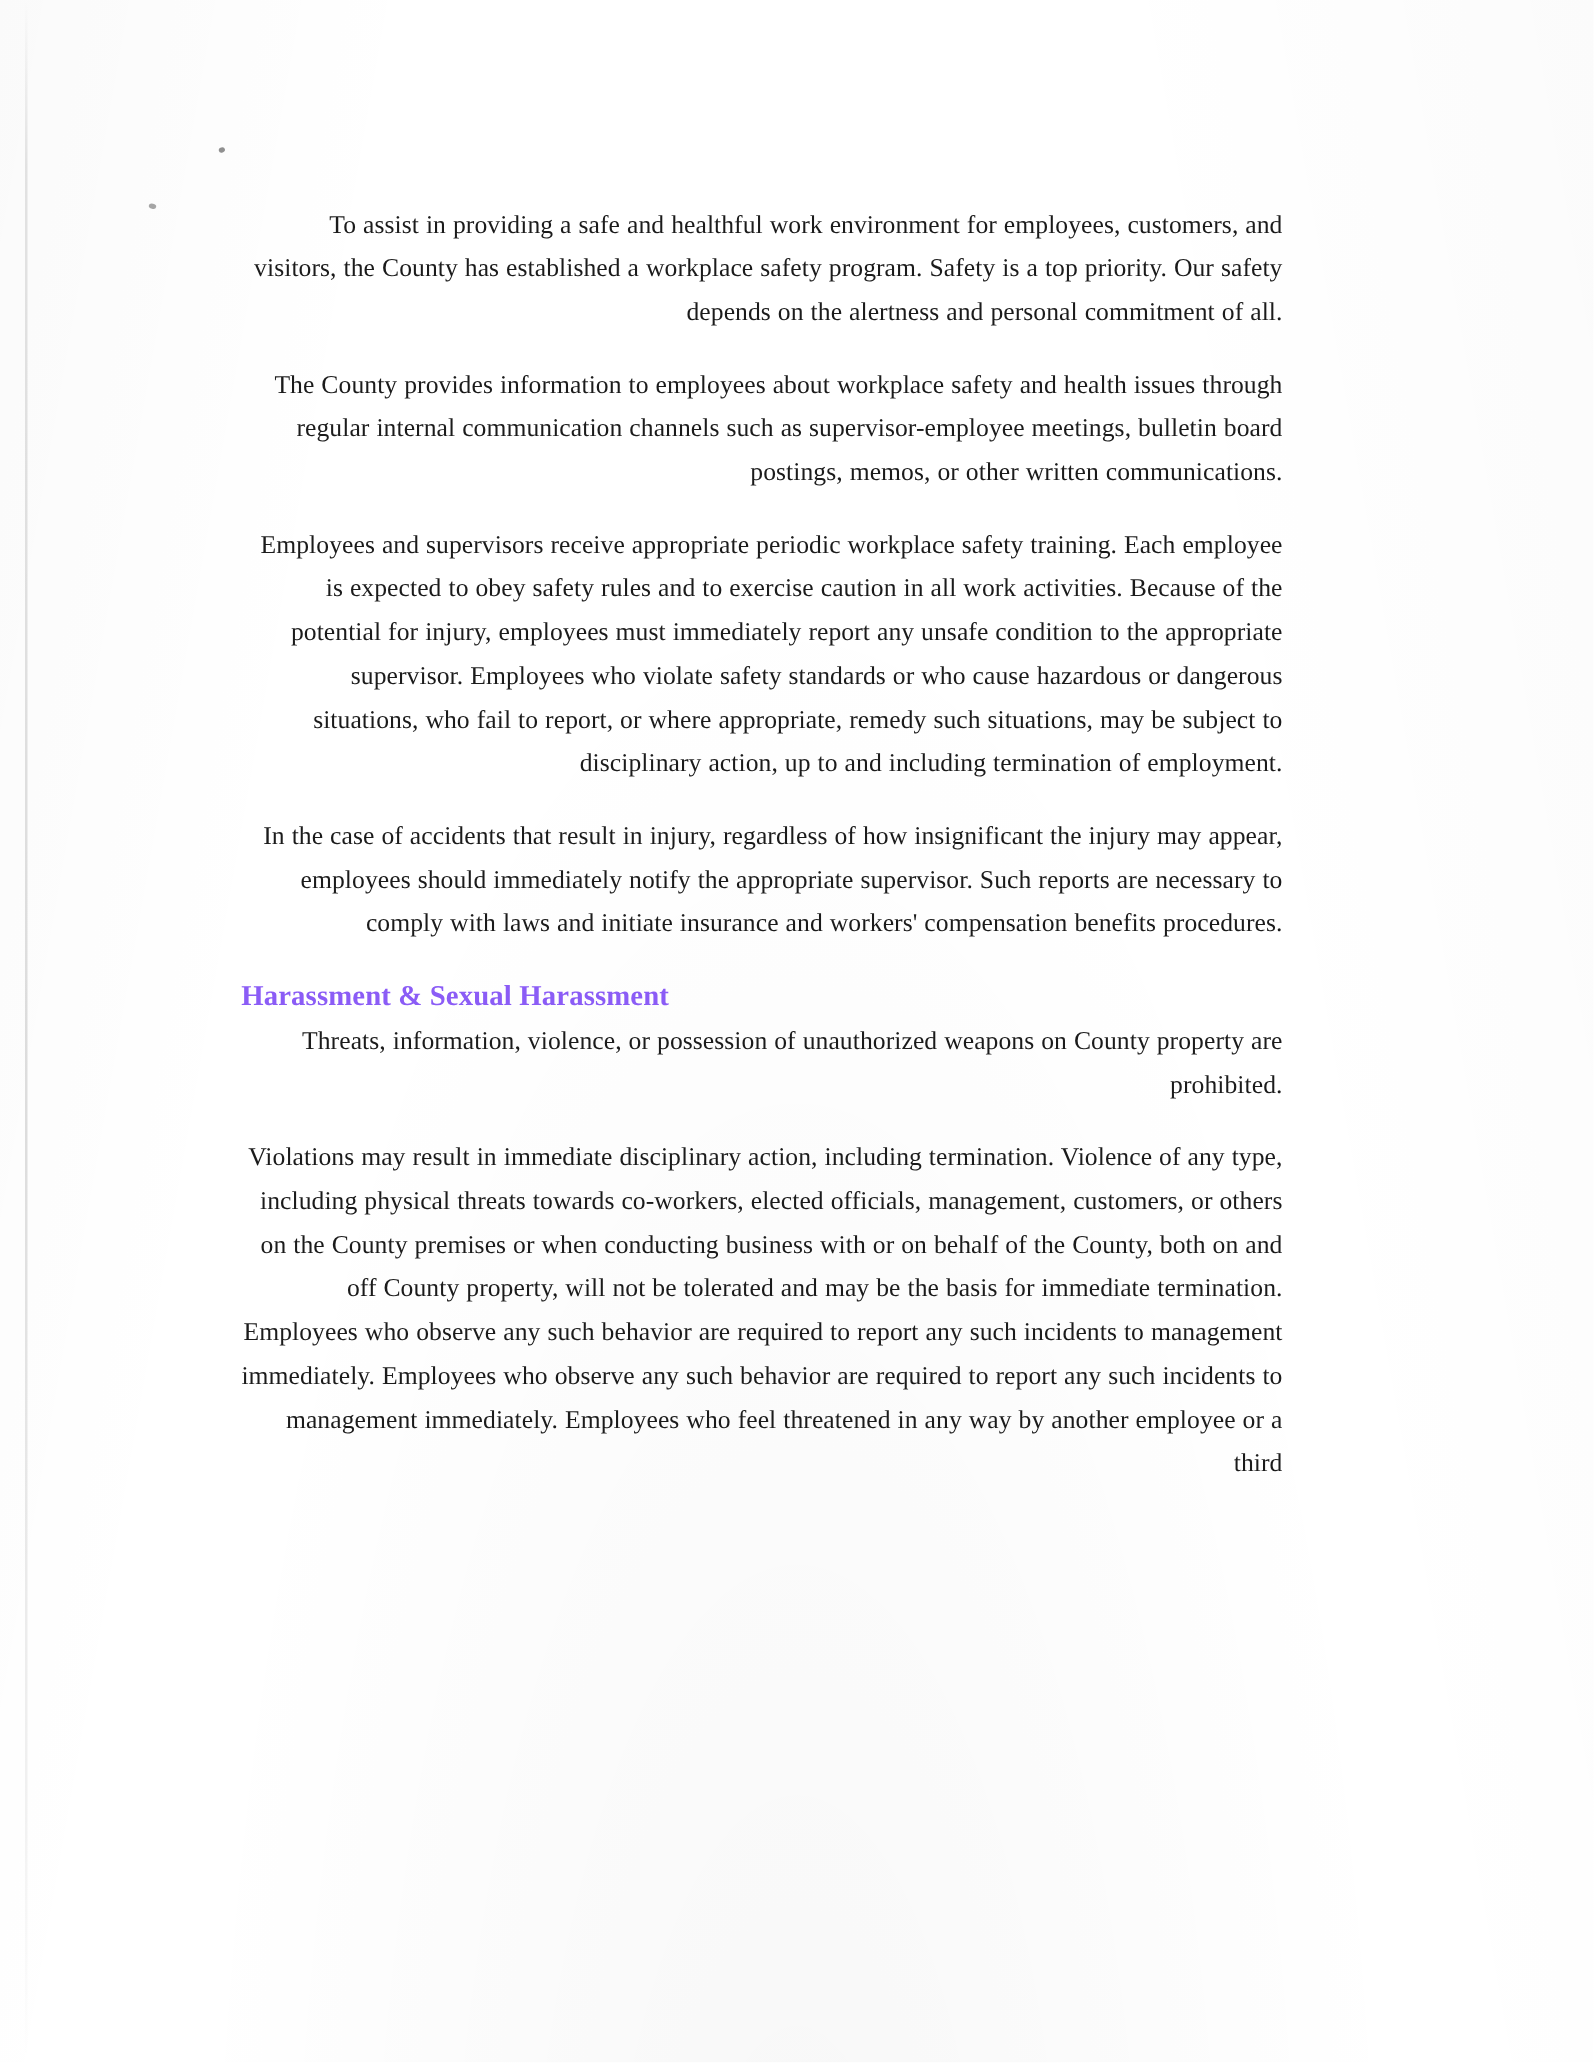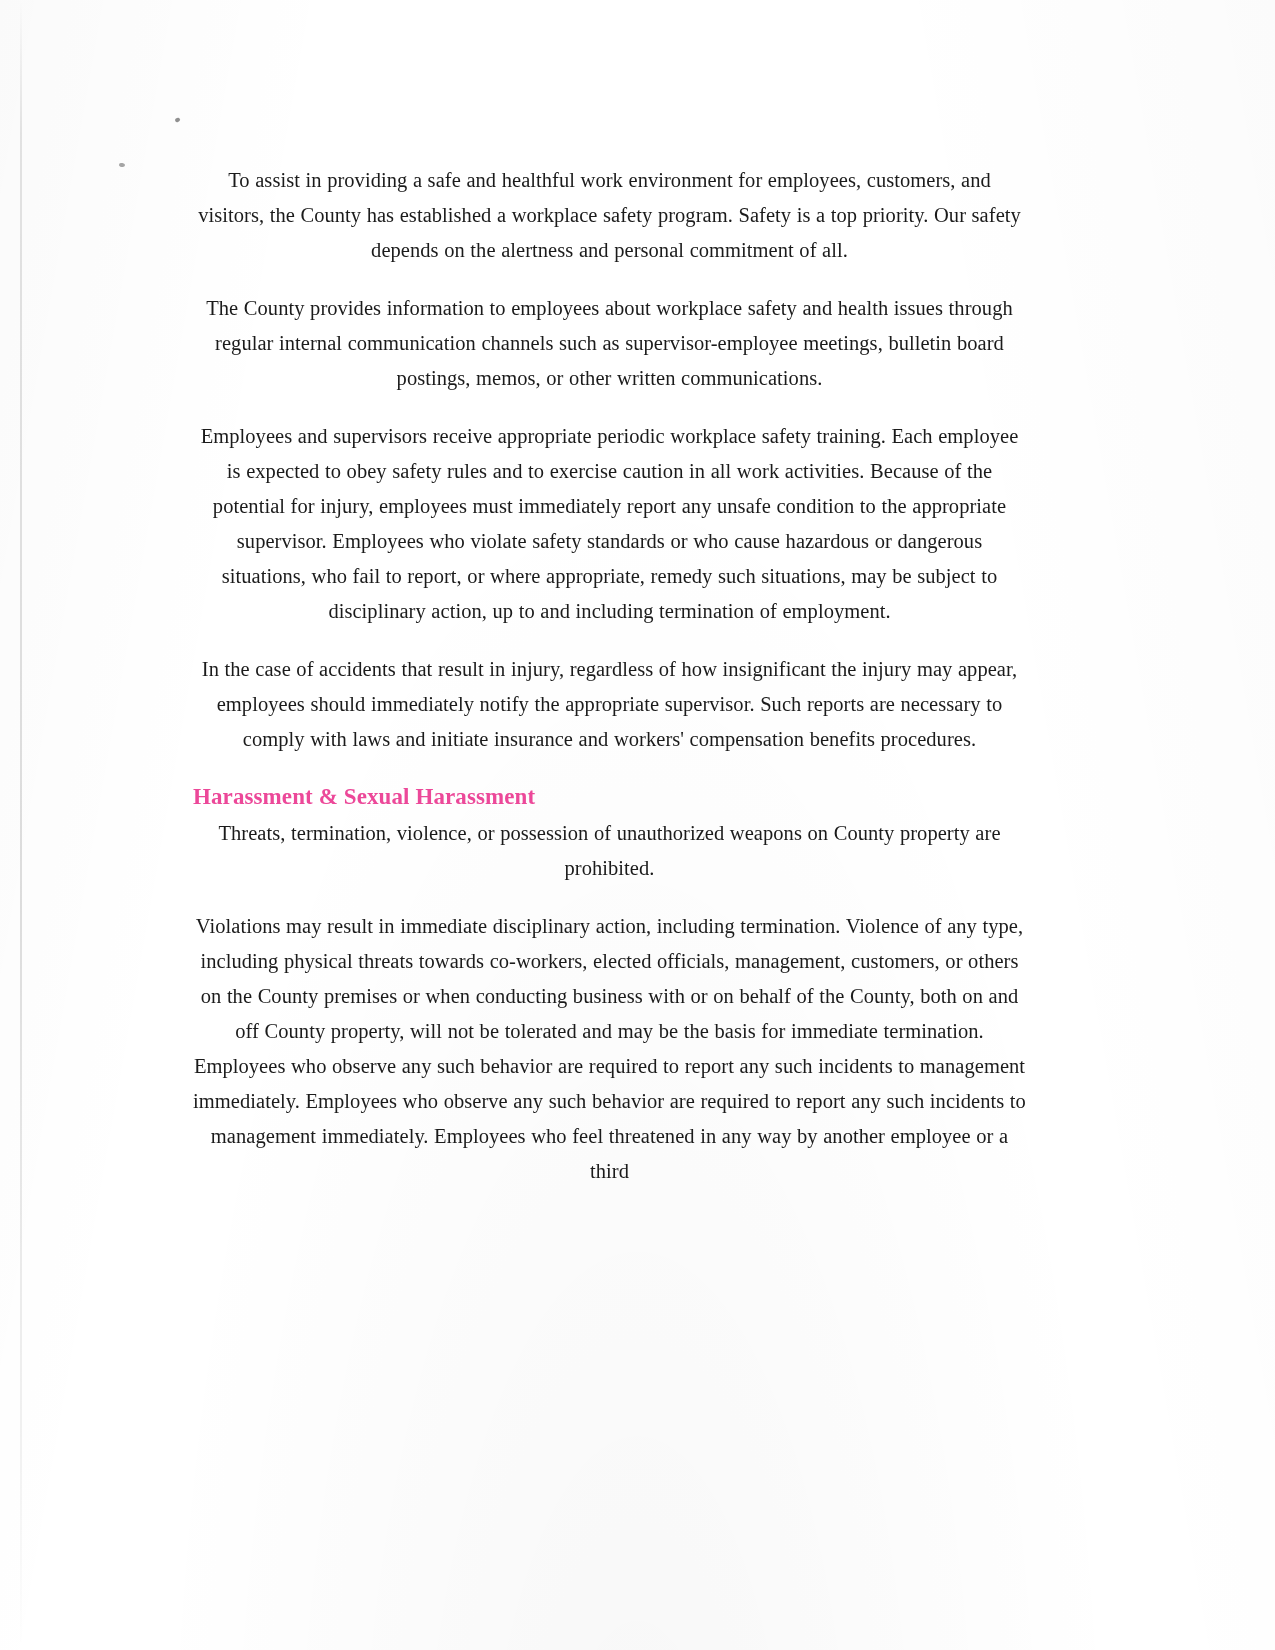--- a/index.html
+++ b/index.html
@@ -64,35 +64,35 @@
     left: 193px;
     top: 163px;
     width: 833px;
   }
 
   p.para {
     margin: 0 0 23px 0;
     font-size: 20.5px;
     line-height: 35px;
     color: #1b1b1b;
-    text-align: center;
+    text-align: right;
     letter-spacing: 0.05px;
     word-spacing: 0.4px;
   }
 
   p.para:last-child {
     margin-bottom: 0;
   }
 
   h2.section-heading {
     margin: 12px 0 2px 0;
     font-size: 23px;
     line-height: 34px;
     font-weight: bold;
-    color: #ec4899;
+    color: #8b5cf6;
     letter-spacing: 0.1px;
   }
 
   
   p.under-heading {
     margin-top: 0;
   }
 </style>
 </head>
 <body>
@@ -113,18 +113,18 @@
     <p class="para">Employees and supervisors receive appropriate periodic workplace safety training. Each employee is expected to obey safety rules and to exercise caution in all work activities. Because of the potential for injury, employees must immediately report any unsafe condition to the appropriate supervisor. Employees who violate safety standards or who cause hazardous or dangerous situations, who fail to report, or where appropriate, remedy such situations, may be subject to disciplinary action, up to and including termination of employment.</p>
 
     <p class="para">In the case of accidents that result in injury, regardless of how insignificant the injury may appear, employees should immediately notify the appropriate supervisor. Such reports are necessary to comply with laws and initiate insurance and workers' compensation benefits procedures.</p>
 
     <h2 class="section-heading">Harassment &amp; Sexual Harassment</h2>
 
 
 
 
 
-    <p class="para under-heading">Threats, termination, violence, or possession of unauthorized weapons on County property are prohibited.</p>
+    <p class="para under-heading">Threats, information, violence, or possession of unauthorized weapons on County property are prohibited.</p>
 
     <p class="para">Violations may result in immediate disciplinary action, including termination. Violence of any type, including physical threats towards co-workers, elected officials, management, customers, or others on the County premises or when conducting business with or on behalf of the County, both on and off County property, will not be tolerated and may be the basis for immediate termination.  Employees who observe any such behavior are required to report any such incidents to management immediately. Employees who observe any such behavior are required to report any such incidents to management immediately. Employees who feel threatened in any way by another employee or a third</p>
 
   </div>
 </div>
 
 </body></html>

